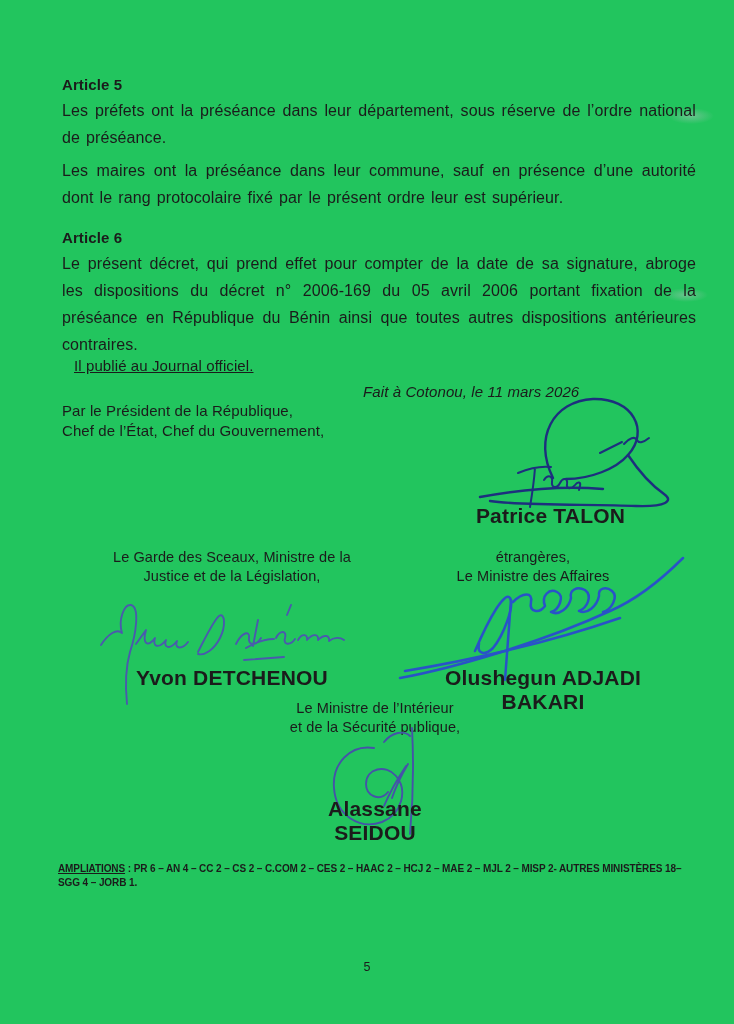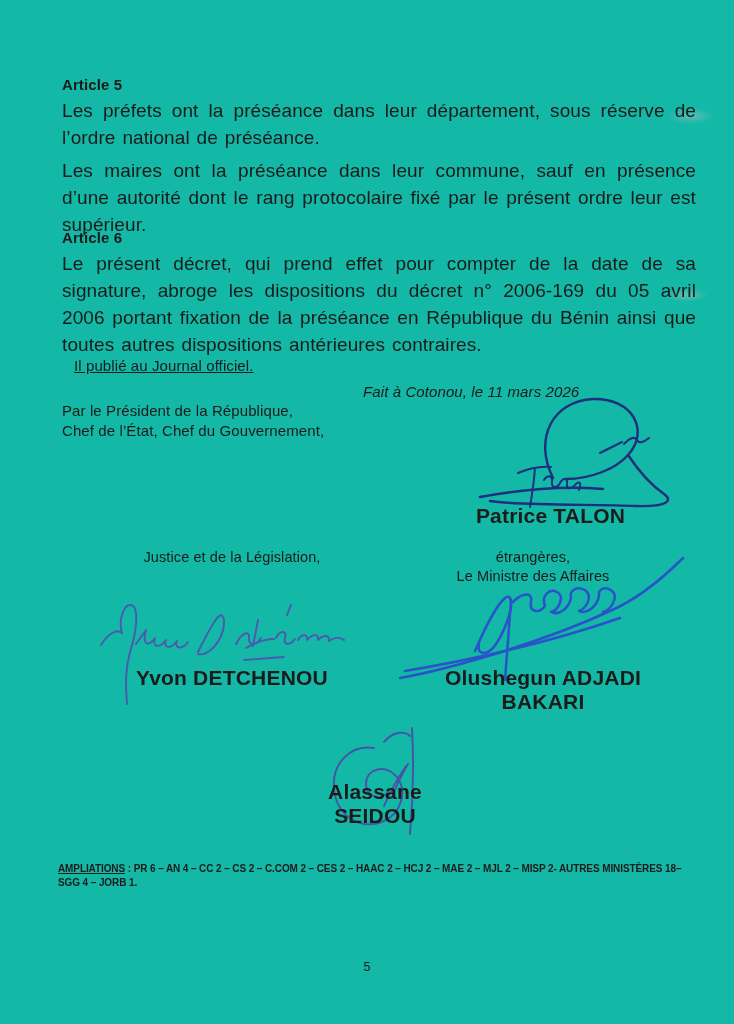--- a/index.html
+++ b/index.html
@@ -1,28 +1,28 @@
 <!DOCTYPE html>
 <html><head>
 <meta charset="utf-8">
 <style>
   html,body{margin:0;padding:0;background:#e8e8e8;}
   .page{
     position:relative;
     width:734px;height:1024px;
-    background:#14b8a6;
+    background:#22c55e;
     margin:0 auto;
     overflow:hidden;
     font-family:"Liberation Sans","DejaVu Sans",sans-serif;
     color:#1b1b1b;
   }
   .abs{position:absolute;}
   .h-article{font-size:15px;font-weight:bold;letter-spacing:.1px;}
   .body-p{
-    font-size:19px;line-height:27px;
+    font-size:16px;line-height:27px;
     text-align:justify;text-align-last:left;
     word-spacing:1.5px;letter-spacing:.1px;
     margin:0;width:634px;
   }
   .plain-p{font-size:15px;line-height:27px;margin:12px;letter-spacing:.1px;text-decoration:underline;}
   .closing-line{font-size:15px;letter-spacing:.1px;}
   .pres-block{font-size:15px;line-height:19.5px;letter-spacing:.1px;}
   .sig-title{font-size:14.5px;line-height:19px;text-align:center;letter-spacing:.1px;}
   .sig-name{font-size:21px;font-weight:bold;text-align:center;letter-spacing:.2px;}
   .footer-line{font-size:10px;font-weight:bold;line-height:13.5px;letter-spacing:-.1px;}
@@ -59,20 +59,21 @@
       <path stroke-width="2.4" d="M75 85 C55 45 75 8 115 6 C155 5 172 38 150 62 C138 76 112 86 88 86"></path>
       <path stroke-width="2.4" d="M150 62 C162 80 176 94 186 101 C196 108 188 114 158 113 C115 111 45 113 12 108"></path>
       <path stroke-width="2" d="M122 60 L144 49 M146 51 C151 45 157 43 159 47 C161 51 166 49 171 45"></path>
       <path stroke-width="2" d="M40 80 C52 75 64 73 73 74 M57 75 C56 88 54 102 52 114 M66 87 C70 81 75 83 74 89 C73 95 79 96 82 90 C85 84 90 85 89 91 C88 96 93 97 97 92 C100 88 103 89 102 93 L101 97"></path>
       <path stroke-width="2.4" d="M2 104 C45 96 90 93 125 96"></path>
     </g>
   </svg>
   <div class="abs sig-name" style="left:458px;top:504px;width:185px;">Patrice TALON</div>
 
   <div class="abs sig-title" style="left:97px;top:548px;width:270px;">
+    <div>Le Garde des Sceaux, Ministre de la</div>
     <div>Justice et de la Législation,</div>
   </div>
   <div class="abs sig-title" style="left:413px;top:548px;width:240px;">
     <div>étrangères,</div>
     <div>Le Ministre des Affaires</div>
   </div>
 
   <svg class="sig abs" style="left:98px;top:592px;" width="255" height="115" viewBox="0 0 255 115">
     <g fill="none" stroke-linecap="round" stroke-linejoin="round" stroke="#4a5aad">
       <path stroke-width="1.9" d="M3 53 C10 42 19 36 24 41 C20 28 26 12 33 13 C42 15 38 42 32 60 C28 74 27 92 29 112"></path>
@@ -88,29 +89,33 @@
     <g fill="none" stroke-linecap="round" stroke-linejoin="round" stroke="#2953c8">
       <path stroke-width="2.5" d="M5 122 C60 112 150 85 215 55 C245 42 270 20 288 2"></path>
       <path stroke-width="2.5" d="M80 95 C95 60 110 35 115 42 C120 50 108 80 98 92 C90 100 82 98 84 88"></path>
       <path stroke-width="2.5" d="M118 46 C128 36 138 36 136 46 C134 56 144 58 150 50 C146 40 154 32 162 36 C170 40 164 54 156 56 C164 60 174 52 176 42 C174 34 182 30 190 34 C198 40 192 52 184 55 C192 59 202 50 204 40 C203 32 211 30 217 35 C224 41 216 54 208 56"></path>
       <path stroke-width="2.5" d="M116 44 C114 70 112 100 110 124"></path>
       <path stroke-width="2.5" d="M10 115 C70 105 150 88 225 62"></path>
     </g>
   </svg>
   <div class="abs sig-name" style="left:408px;top:666px;width:270px;">Olushegun ADJADI BAKARI</div>
 
+  <div class="abs sig-title" style="left:255px;top:699px;width:240px;">
+    <div>Le Ministre de l’Intérieur</div>
+    <div>et de la Sécurité publique,</div>
+  </div>
   <svg class="sig abs" style="left:322px;top:726px;" width="115" height="112" viewBox="0 0 115 112">
     <g fill="none" stroke-linecap="round" stroke-linejoin="round" stroke="#4553a8">
       <path stroke-width="1.9" d="M52 22 C28 18 10 38 12 62 C14 90 38 104 60 96 C80 88 86 64 74 50 C64 38 44 42 44 58 C44 70 58 76 66 66"></path>
       <path stroke-width="1.9" d="M62 16 C70 6 82 4 88 10"></path>
       <path stroke-width="1.9" d="M90 2 C92 40 91 75 88 108"></path>
       <path stroke-width="1.9" d="M70 72 C74 60 80 48 86 38 M62 80 C68 66 76 52 84 40"></path>
     </g>
   </svg>
-  <div class="abs sig-name" style="left:285px;top:780px;width:180px;">Alassane SEIDOU</div>
+  <div class="abs sig-name" style="left:285px;top:797px;width:180px;">Alassane SEIDOU</div>
 
   <div class="abs footer-line" style="left:58px;top:862px;width:652px;">
     <span class="u">AMPLIATIONS</span><span> : PR 6 – AN 4 – CC 2 – CS 2 – C.COM 2 – CES 2 – HAAC 2 – HCJ 2 – MAE 2 – MJL 2 – MISP 2- AUTRES MINISTÈRES 18–</span><br>
     <span>SGG 4 – JORB 1.</span>
   </div>
 
   <div class="abs page-number" style="left:0;top:960px;">5</div>
 
 </div>
 

